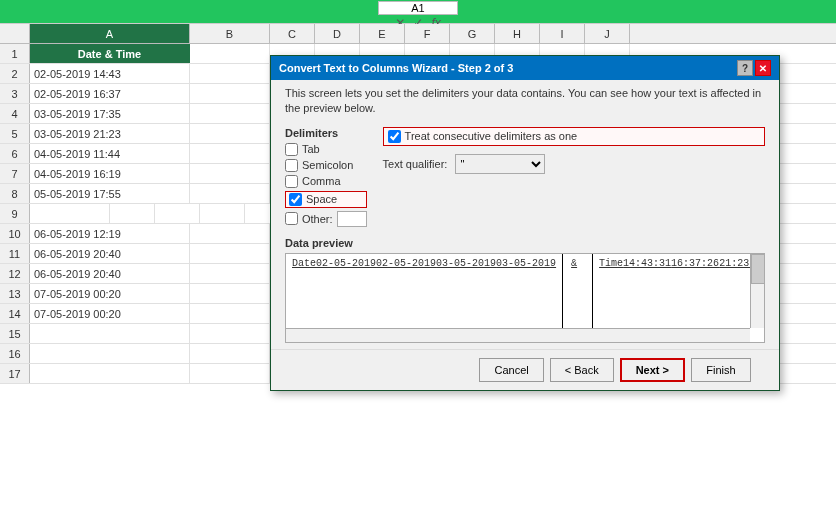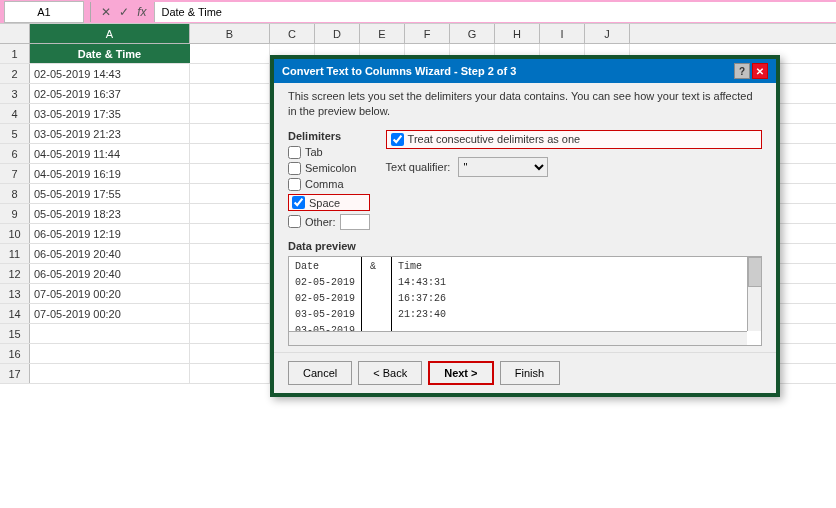--- a/index.html
+++ b/index.html
@@ -19,21 +19,22 @@
       height: 508px;
       background: #fff;
     }
 
     
     .formula-bar {
       display: flex;
       align-items: center;
       height: 24px;
       border-bottom: 1px solid #ccc;
-      background: #f9a8d4;
+      background: #22c55e;
+      flex-direction: column;
     }
 
     .name-box {
       width: 80px;
       height: 22px;
       border: 1px solid #bbb;
       margin: 1px 4px;
       padding: 0 4px;
       font-size: 11px;
       text-align: center;
@@ -156,21 +157,21 @@
     .cell.data-cell {
       text-align: left;
     }
 
     .dialog {
       position: absolute;
       top: 55px;
       left: 270px;
       width: 510px;
       background: #f0f0f0;
-      border: 4px solid #14532d;
+      border: 1px solid #14532d;
       box-shadow: 3px 3px 8px rgba(0,0,0,0.3);
       pointer-events: all;
     }
 
     .dialog-titlebar {
       display: flex;
       align-items: center;
       justify-content: space-between;
       background: #0070c0;
       color: #fff;
@@ -251,21 +252,21 @@
     }
 
     .checkbox-row input[type="checkbox"] {
       margin: 0;
       width: 13px;
       height: 13px;
     }
 
     .space-checkbox-row {
       display: flex;
-      align-items: flex-end;
+      align-items: center;
       gap: 4px;
       margin-bottom: 3px;
       font-size: 11px;
       color: #333;
       border: 1.5px solid #cc0000;
       padding: 1px 3px;
       background: #fff8f8;
     }
 
     .other-row {
@@ -344,21 +345,22 @@
       color: #333;
       white-space: nowrap;
     }
 
     .preview-col:last-child {
       border-right: none;
     }
 
     .preview-col-content {
       display: flex;
-      flex-direction: column;
+      flex-direction: row;
+      text-decoration: underline;
     }
 
     .preview-cell {
       line-height: 16px;
       font-size: 10px;
       font-family: 'Courier New', monospace;
     }
 
     .preview-scrollbar-v {
       position: absolute;
@@ -383,22 +385,23 @@
     .scrollbar-thumb {
       width: 14px;
       height: 30px;
       background: #ccc;
       border: 1px solid #aaa;
     }
 
     
     .dialog-footer {
       display: flex;
+      justify-content: flex-end;
       gap: 6px;
-      padding: 8px 14px;
+      padding: 8px 28px;
       background: #f0f0f0;
       border-top: 1px solid #ddd;
     }
 
     .dialog-btn {
       padding: 4px 14px;
       font-size: 11px;
       background: #f0f0f0;
       border: 1px solid #999;
       cursor: pointer;
@@ -543,21 +546,20 @@
         <div class="cell col-d"></div>
         <div class="cell col-e"></div>
         <div class="cell col-f"></div>
         <div class="cell col-g"></div>
         <div class="cell col-h"></div>
         <div class="cell col-i"></div>
         <div class="cell col-j"></div>
     </div>
     <div class="grid-row">
       <div class="row-num">9</div>
-      <div class="cell col-a data-cell">05-05-2019 18:23</div>
       <div class="cell col-b"></div>
         <div class="cell col-c"></div>
         <div class="cell col-d"></div>
         <div class="cell col-e"></div>
         <div class="cell col-f"></div>
         <div class="cell col-g"></div>
         <div class="cell col-h"></div>
         <div class="cell col-i"></div>
         <div class="cell col-j"></div>
     </div>

